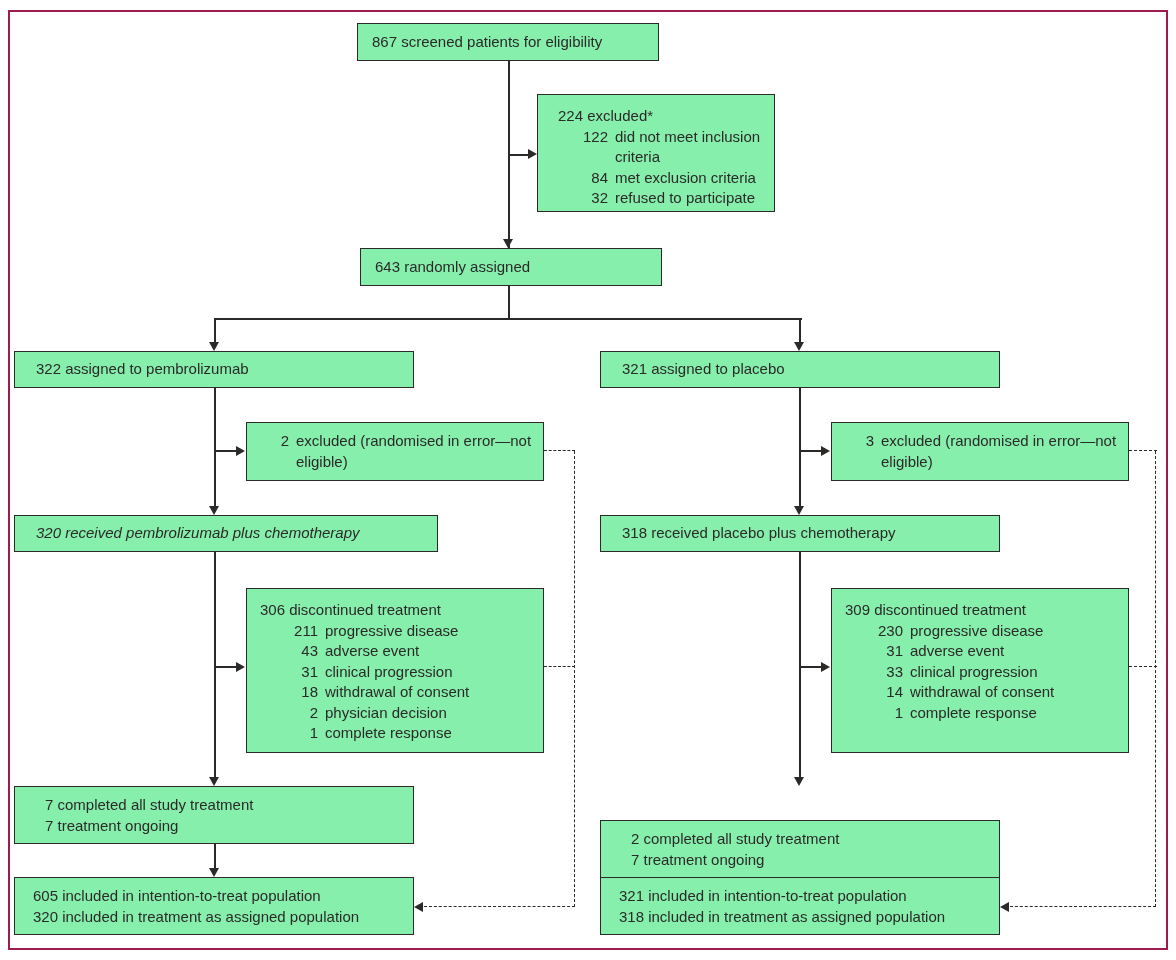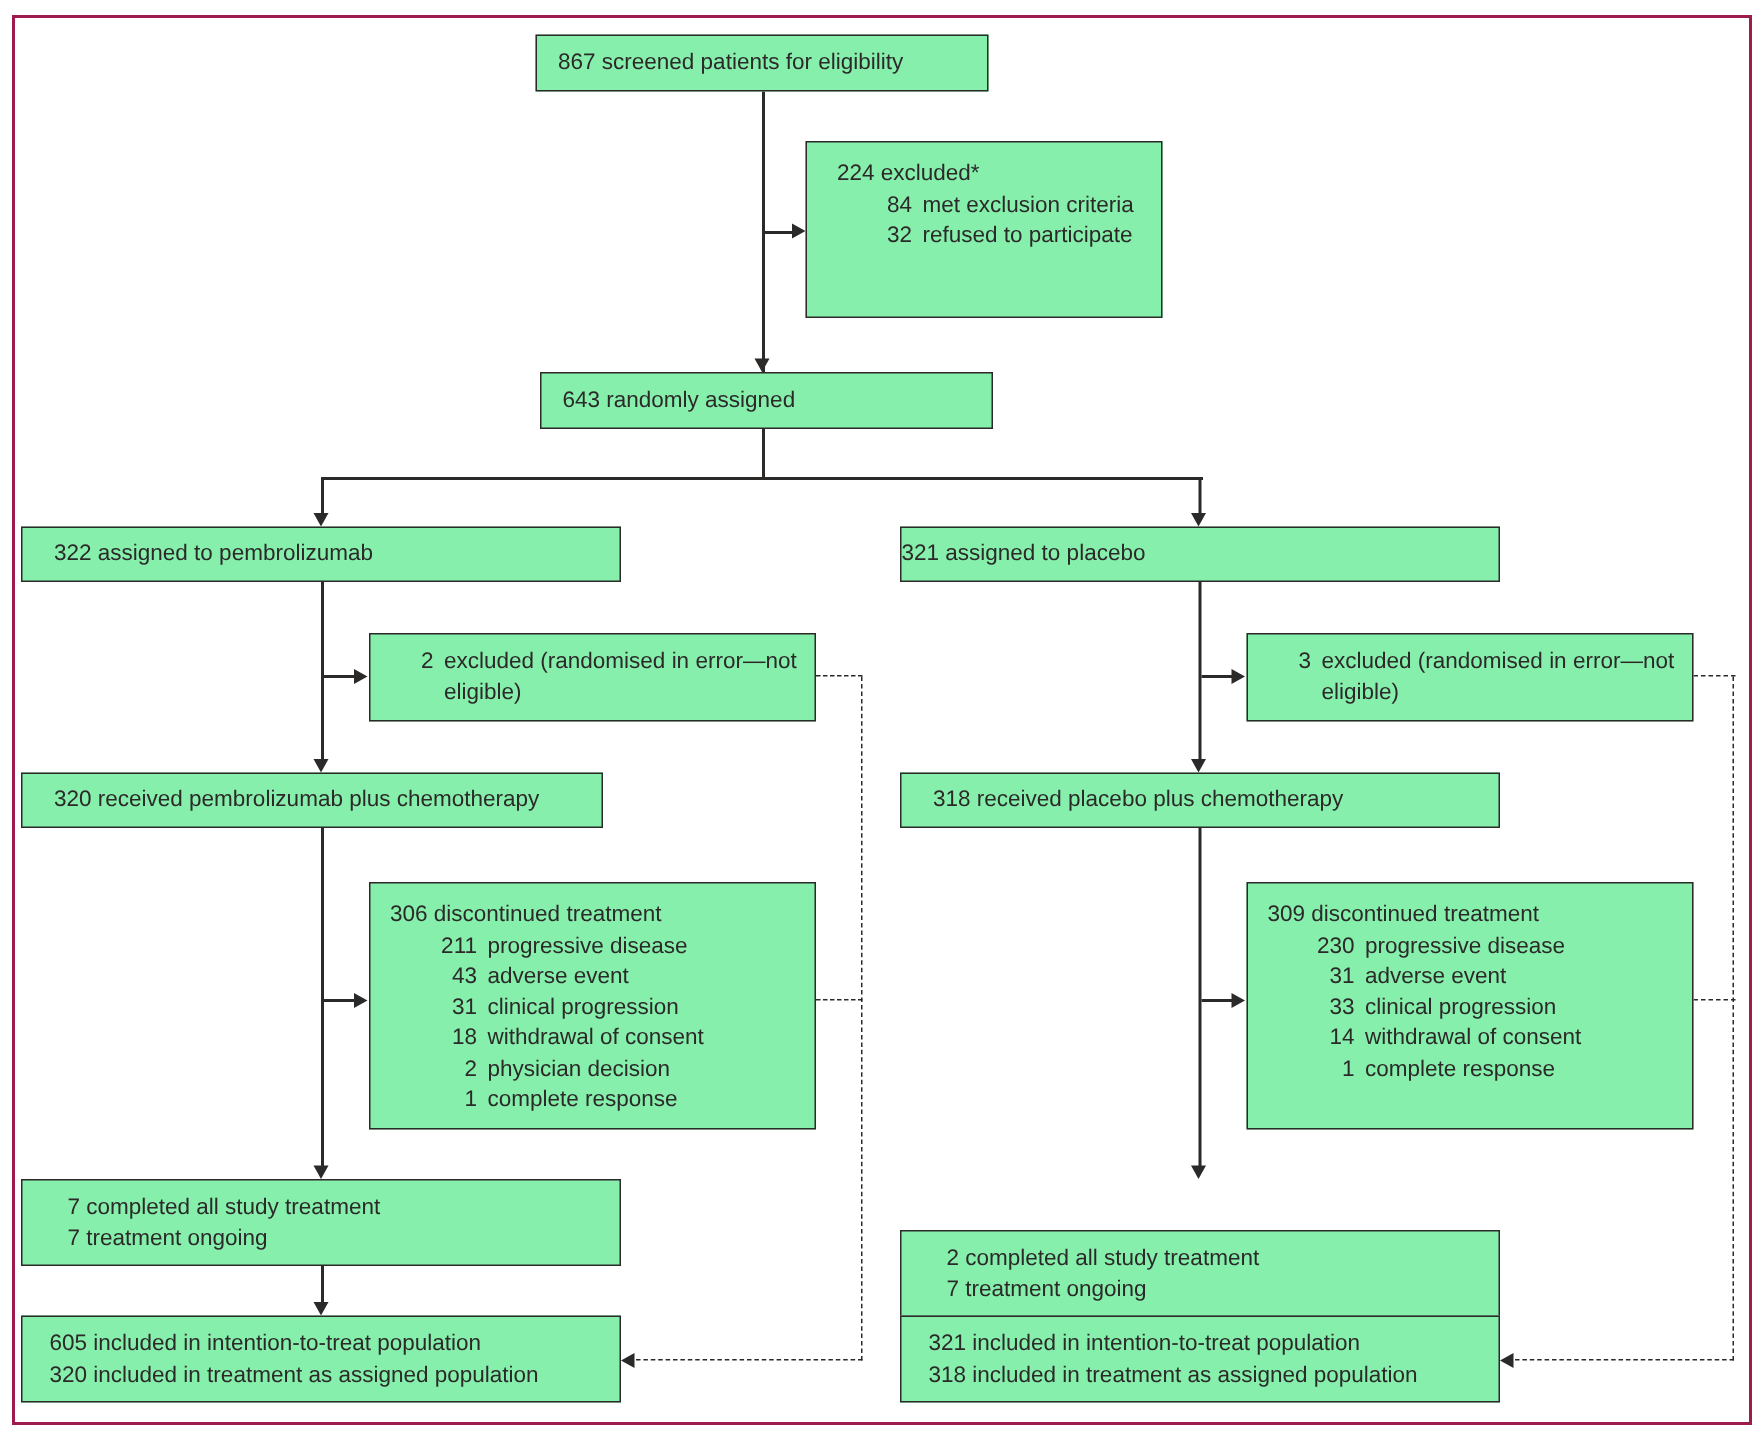--- a/index.html
+++ b/index.html
@@ -19,24 +19,24 @@
   .box{
     position:absolute;border:1.5px solid var(--ink);background:#86efac;
     box-sizing:border-box;
   }
   .box.center1{display:flex;align-items:center;}
   
   .b-screened {left:357px;top:23px; width:302px;height:38px;padding-left:14px;}
   .b-excl-top {left:537px;top:94px; width:238px;height:118px;padding:11px 6px 0 20px;}
   .b-random   {left:360px;top:248px;width:302px;height:38px;padding-left:14px;}
   .b-assn-l   {left:14px; top:351px;width:400px;height:37px;padding-left:21px;}
-  .b-assn-r   {left:600px;top:351px;width:400px;height:37px;}
+  .b-assn-r   {left:600px;top:351px;width:400px;height:37px;padding-left:21px;}
   .b-excl-l   {left:246px;top:422px;width:298px;height:59px;padding:8px 8px 0 28px;}
   .b-excl-r   {left:831px;top:422px;width:298px;height:59px;padding:8px 8px 0 28px;}
-  .b-recv-l   {left:14px; top:515px;width:388px;height:37px;padding-left:21px;}
+  .b-recv-l   {left:14px; top:515px;width:424px;height:37px;padding-left:21px;font-style:italic;}
   .b-recv-r   {left:600px;top:515px;width:400px;height:37px;padding-left:21px;}
   .b-disc-l   {left:246px;top:588px;width:298px;height:165px;padding:11px 8px 0 13px;}
   .b-disc-r   {left:831px;top:588px;width:298px;height:165px;padding:11px 8px 0 13px;}
   .b-comp-l   {left:14px; top:786px;width:400px;height:58px;padding:8px 8px 0 30px;}
   .b-comp-r   {left:600px;top:786px;width:400px;height:58px;padding:8px 8px 0 30px;margin-top:34px;}
   .b-itt-l    {left:14px; top:877px;width:400px;height:58px;padding:8px 8px 0 18px;}
   .b-itt-r    {left:600px;top:877px;width:400px;height:58px;padding:8px 8px 0 18px;}
   
   .sub{display:flex;}
   .sub .num{flex:0 0 auto;text-align:right;}
@@ -142,20 +142,24 @@
   <div class="arr-l a15"></div>
   <div class="arr-l a16"></div>
 
   <div class="box center1 b-screened">
     <span>867 screened patients for eligibility</span>
   </div>
 
   <div class="box b-excl-top">
     <div>224 excluded*</div>
     <div class="sub">
+      <span class="num">122</span>
+      <span class="lbl">did not meet inclusion criteria</span>
+    </div>
+    <div class="sub">
       <span class="num">84</span>
       <span class="lbl">met exclusion criteria</span>
     </div>
     <div class="sub">
       <span class="num">32</span>
       <span class="lbl">refused to participate</span>
     </div>
   </div>
 
   <div class="box center1 b-random">

